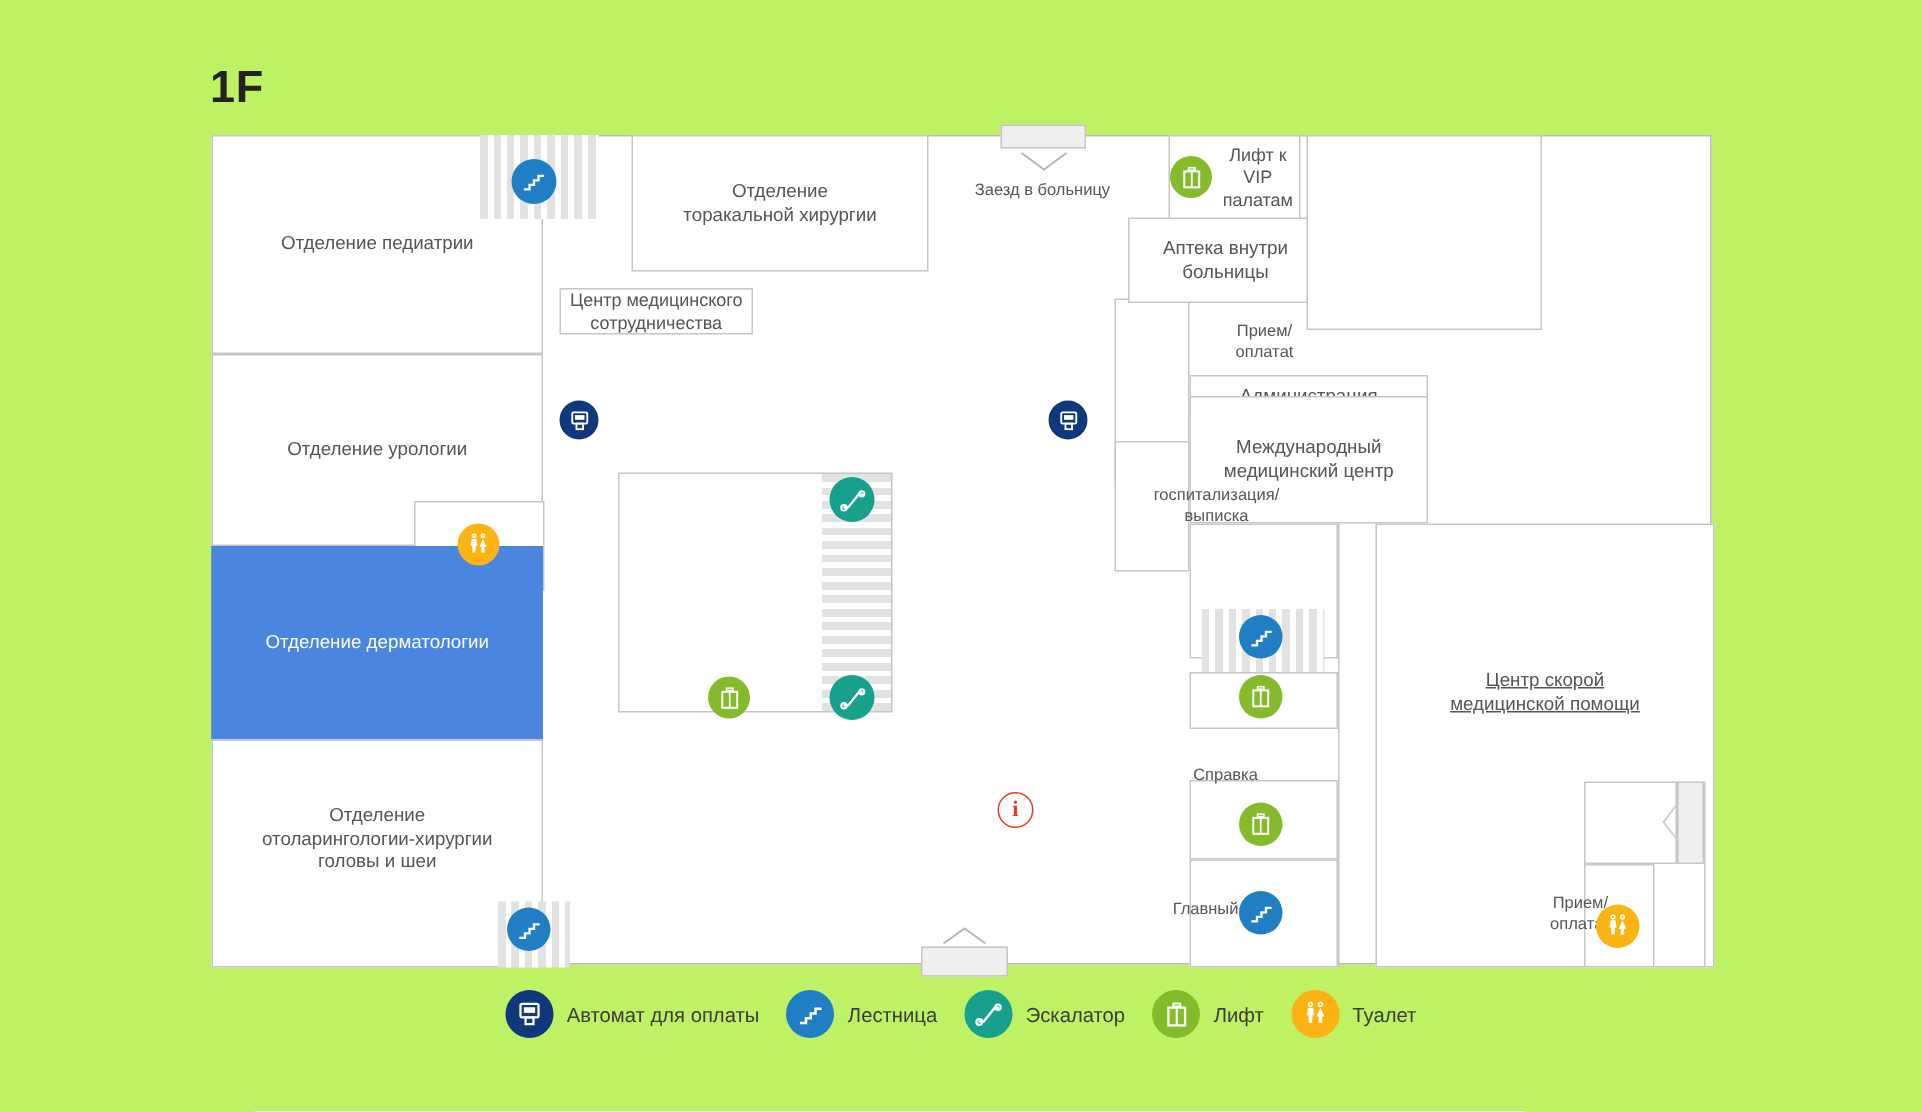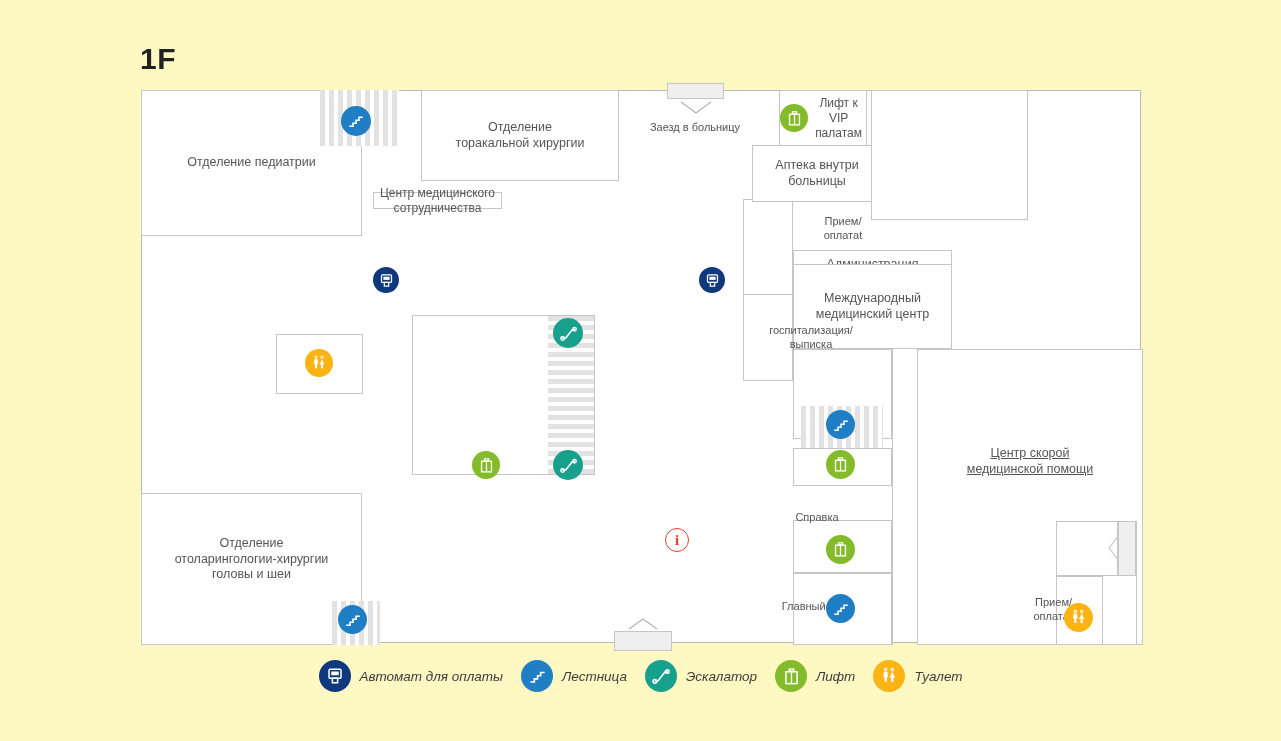--- a/index.html
+++ b/index.html
@@ -5,21 +5,21 @@
   html, body {
     margin: 0;
     padding: 0;
     background: #f5f5f5;
     font-family: "Liberation Sans", "DejaVu Sans", sans-serif;
   }
   #page {
     position: relative;
     width: 1281px;
     height: 741px;
-    background: #fef9c3;
+    background: #bef264;
     overflow: hidden;
   }
   #floor-label {
     position: absolute;
     left: 140px;
     top: 42px;
     font-size: 30px;
     font-weight: bold;
     color: #222;
     letter-spacing: 0.5px;
@@ -114,21 +114,20 @@
   .legend-item .swatch {
     width: 32px; height: 32px;
     border-radius: 50%;
     display: flex; align-items: center; justify-content: center;
     flex: 0 0 auto;
   }
   .legend-item .ltext {
     font-size: 13.5px;
     color: #3c3c3c;
     white-space: nowrap;
-    font-style: italic;
   }
   .entry-box {
     position: absolute;
     box-sizing: border-box;
     border: 1px solid #c6c6c6;
     background: #efefef;
   }
 </style>
 </head>
 <body>
@@ -136,40 +135,46 @@
 <div id="page">
 
   <div id="floor-label">1F</div>
 
   <div id="map">
 
     <div class="room" style="left:-1px; top:-1px; width:221px; height:146px;">
       <span>Отделение педиатрии</span>
     </div>
 
+    <div class="room" style="left:-1px; top:145px; width:221px; height:128px;">
+      <span>Отделение урологии</span>
+    </div>
 
     <div class="room" style="left:134px; top:243px; width:87px; height:60px;"></div>
 
+    <div class="room highlight" style="left:-1px; top:273px; width:221px; height:129px;">
+      <span>Отделение дерматологии</span>
+    </div>
 
     <div class="room" style="left:-1px; top:402px; width:221px; height:152px; align-items:flex-start; padding-top:42px;">
       <span style="white-space:pre-line;">Отделение
 отоларингологии-хирургии
 головы и шеи</span>
     </div>
 
     <div class="stripe-v" style="left:178px; top:-1px; width:79px; height:56px;"></div>
 
     <div class="stripe-v" style="left:190px; top:510px; width:48px; height:44px;"></div>
 
     <div class="room" style="left:279px; top:-1px; width:198px; height:91px;">
       <span style="white-space:pre-line;">Отделение
 торакальной хирургии</span>
     </div>
 
-    <div class="room" style="left:231px; top:101px; width:129px; height:17px; font-size:12px;">
+    <div class="room" style="left:231px; top:101px; width:129px; height:31px; font-size:12px;">
       <span style="white-space:pre-line;">Центр медицинского
 сотрудничества</span>
     </div>
 
     <div class="entry-box" style="left:525px; top:-8px; width:57px; height:16px;"></div>
     <div class="door-flap" style="left:538px; top:10px; width:32px; height:14px;">
       <svg width="32" height="14" viewBox="0 0 32 14">
           <polyline points="1,1 16,12 31,1" fill="none" stroke="#b5b5b5" stroke-width="1.3"></polyline>
         </svg>
     </div>

